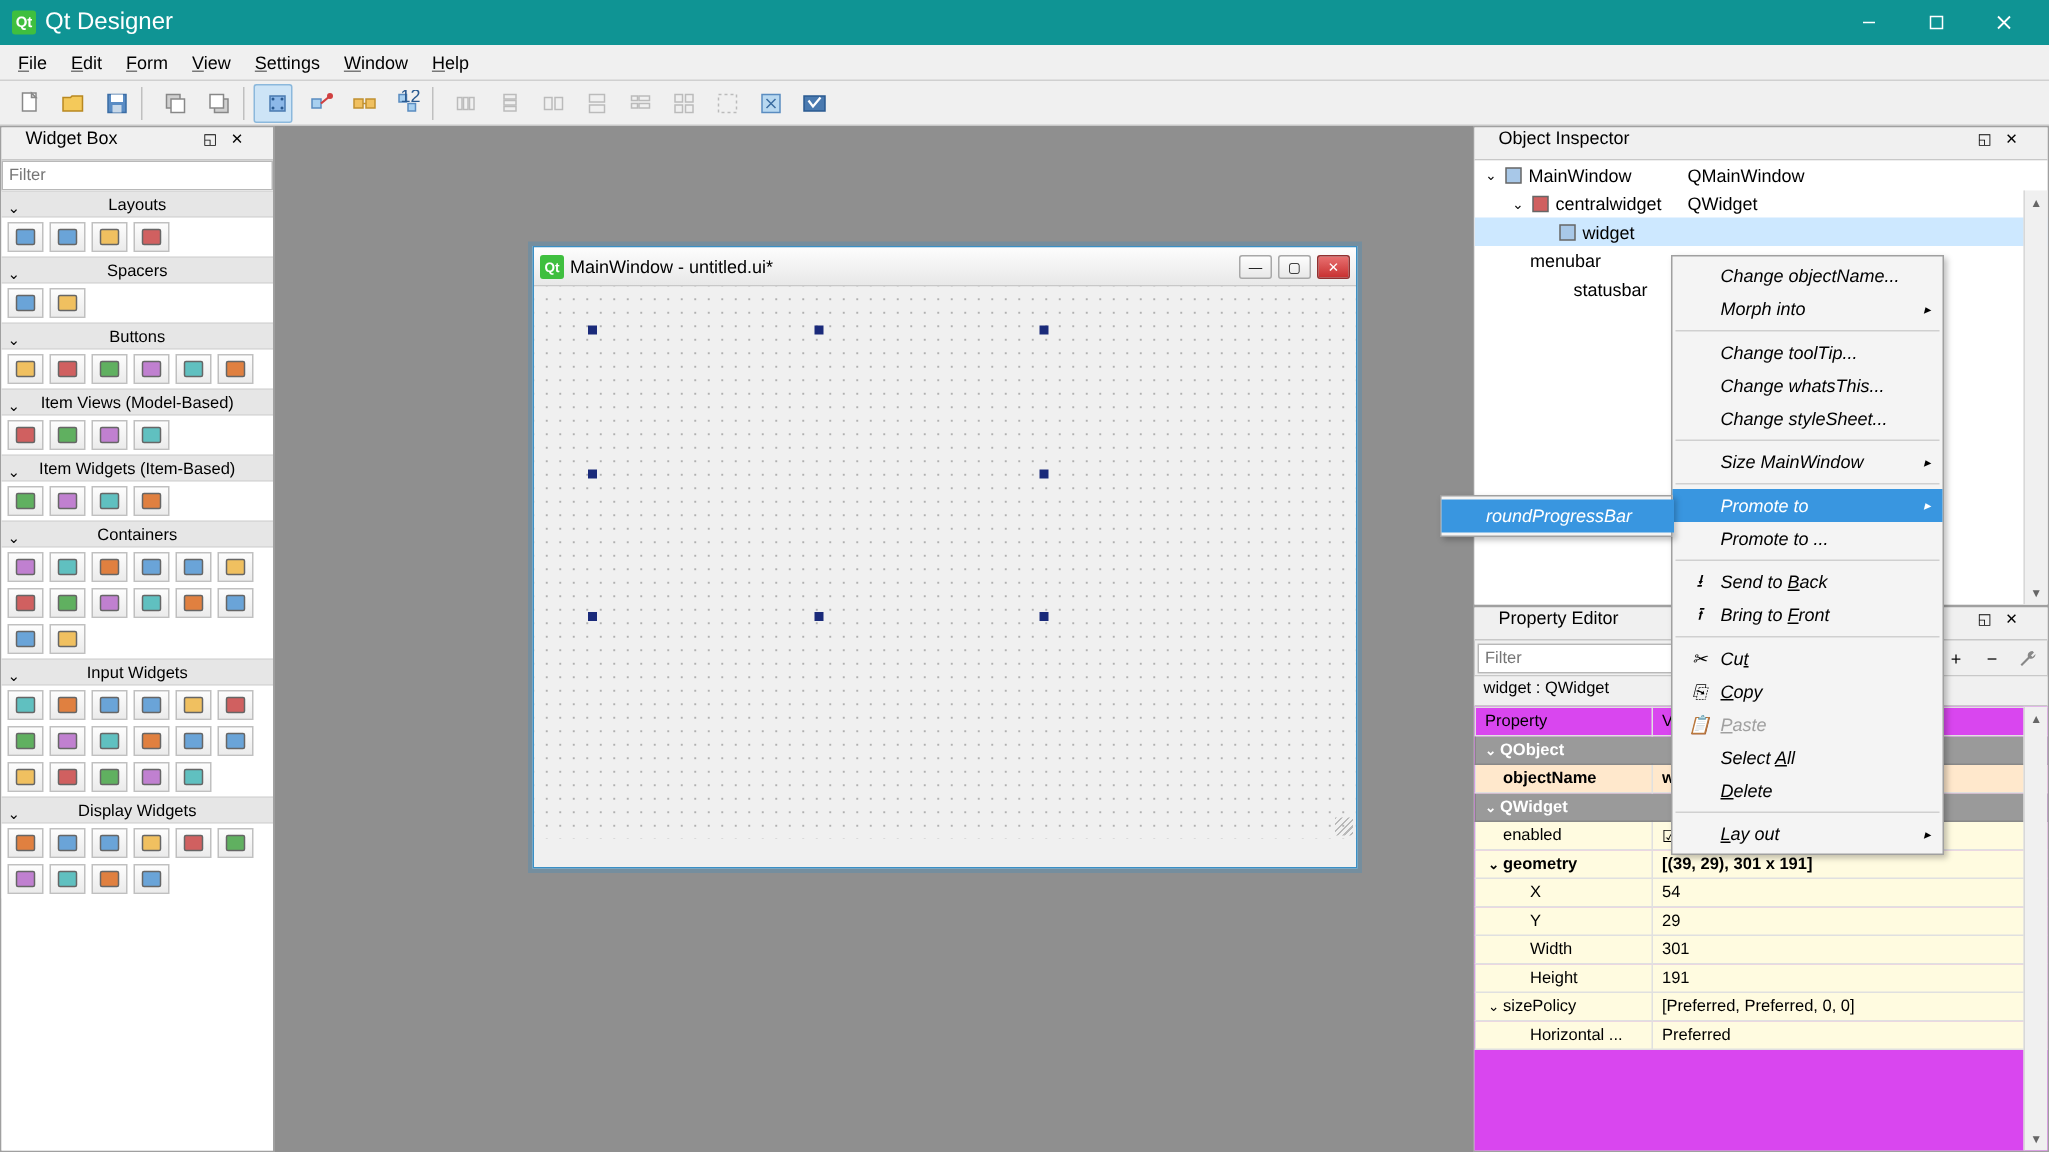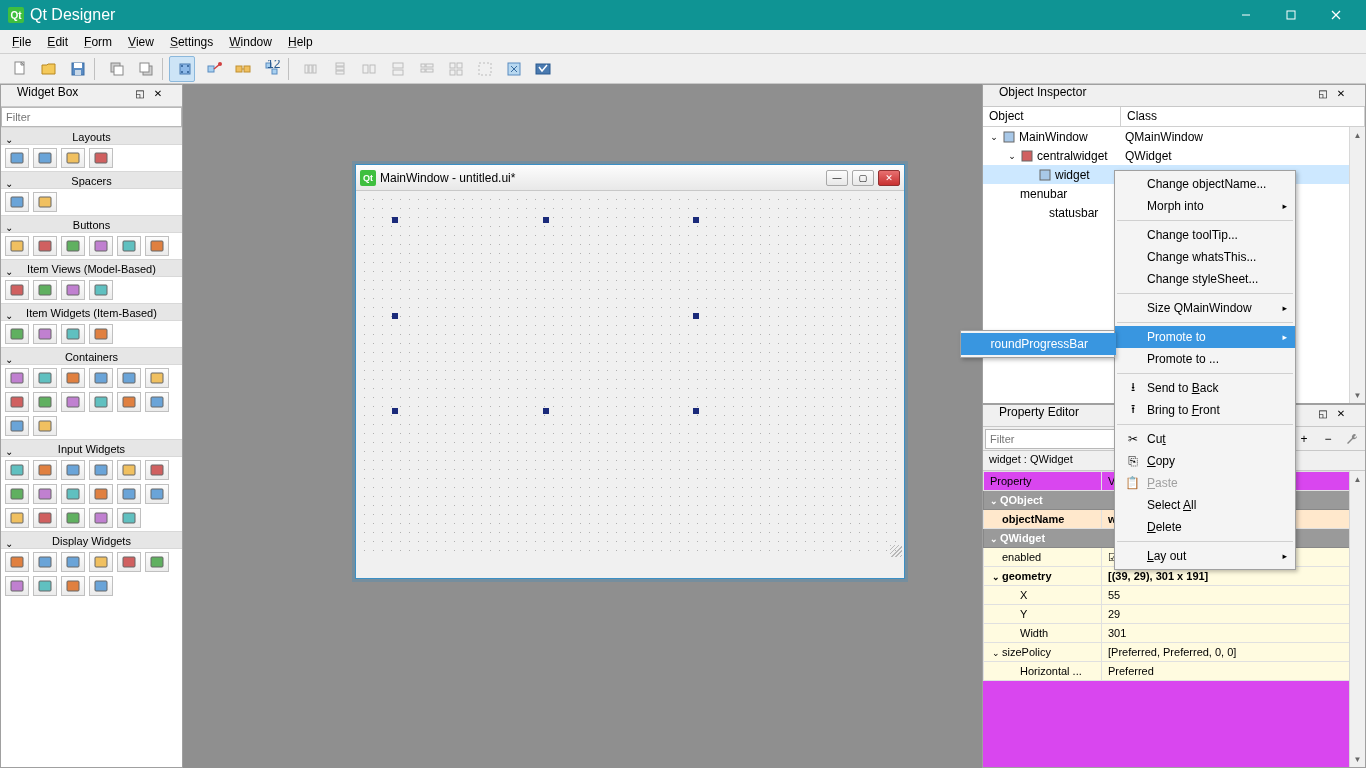--- a/index.html
+++ b/index.html
@@ -74,21 +74,21 @@
 .pe-table { width:100%; border-collapse:collapse;}
 .pe-table td { border:1px solid #e0e0e0; padding:1px 6px; height:19px; font-size:11px;}
 .pe-group { background:#9a9a9a; color:#fff; font-weight:bold;}
 .pe-group td { border-color:#888;}
 .pe-row-yellow td { background:#fffbe0;}
 .pe-row-orange td { background:#ffe8cc;}
 .pe-bold { font-weight:bold;}
 .pe-exp { display:inline-block; width:10px; font-size:9px;}
 
 
-.ctxmenu { position:absolute; background:#f4f4f4; border:1px solid #a0a0a0; box-shadow:2px 2px 4px rgba(0,0,0,.25); z-index:100; padding:2px 0;}
+.ctxmenu { position:absolute; background:#f4f4f4; border:1px solid #a0a0a0; box-shadow:2px 2px 4px rgba(0,0,0,.25); z-index:100; padding:2px 0;font-style:italic;}
 .ctxmenu .item { display:flex; align-items:center; height:22px; padding:0 28px 0 8px; position:relative;}
 .ctxmenu .item.highlight { background:#3996e0; color:#fff;}
 .ctxmenu .item.disabled { color:#a0a0a0;}
 .ctxmenu .item .iconcol { width:20px; display:flex; align-items:center; justify-content:center;}
 .ctxmenu .item .label { flex:1; padding-left:4px;}
 .ctxmenu .item .arrow { position:absolute; right:8px; font-size:9px;}
 .ctxmenu .sep { height:1px; background:#d0d0d0; margin:3px 2px;}
 .submenu-item { width:155px;}
 
 .pe-toolbar { display:flex; align-items:center; height:24px; gap:2px; padding:0 2px; border-bottom:1px solid #c8c8c8;}
@@ -628,24 +628,20 @@
 
   <div class="rightcol">
 
     <div class="panel objinspector">
       <div class="panel-title">
         <div class="text">Object Inspector</div>
         <div class="pbtn">◱</div>
         <div class="pbtn">✕</div>
       </div>
       <div class="oi-body">
-        <div class="oi-header">
-          <div style="width:138px;">Object</div>
-          <div style="flex:1;">Class</div>
-        </div>
         <div id="oi-rows">
             <div class="oi-row">
               <div class="oi-cell" style="width: 138px; padding-left: 6px;">
                 <span class="exp">⌄</span>
                 <span class="oi-icon">
                   <svg width="12" height="12">
                     <rect x="1" y="1" width="10" height="10" fill="#a8c8e8" stroke="#666"></rect>
                   </svg>
                 </span>
                 <span>MainWindow</span>
@@ -738,29 +734,33 @@
               <tr class="pe-row-yellow">
                 <td style="padding-left:8px;" class=""><span class="pe-exp"></span>enabled</td>
                 <td class="">☑</td>
               </tr>
               <tr class="pe-row-yellow">
                 <td style="padding-left:8px;" class="pe-bold"><span class="pe-exp">⌄</span>geometry</td>
                 <td class="pe-bold">[(39, 29), 301 x 191]</td>
               </tr>
               <tr class="pe-row-yellow">
                 <td style="padding-left:26px;" class=""><span class="pe-exp"></span>X</td>
-                <td class="">55</td>
+                <td class="">54</td>
               </tr>
               <tr class="pe-row-yellow">
                 <td style="padding-left:26px;" class=""><span class="pe-exp"></span>Y</td>
                 <td class="">29</td>
               </tr>
               <tr class="pe-row-yellow">
                 <td style="padding-left:26px;" class=""><span class="pe-exp"></span>Width</td>
                 <td class="">301</td>
+              </tr>
+              <tr class="pe-row-yellow">
+                <td style="padding-left:26px;" class=""><span class="pe-exp"></span>Height</td>
+                <td class="">191</td>
               </tr>
               <tr class="pe-row-yellow">
                 <td style="padding-left:8px;" class=""><span class="pe-exp">⌄</span>sizePolicy</td>
                 <td class="">[Preferred, Preferred, 0, 0]</td>
               </tr>
               <tr class="pe-row-yellow">
                 <td style="padding-left:26px;" class=""><span class="pe-exp"></span>Horizontal ...</td>
                 <td class="">Preferred</td>
               </tr>
             </tbody>
@@ -793,21 +793,21 @@
       <span class="iconcol"></span>
       <span class="label">Change whatsThis...</span>
     </div>
     <div class="item">
       <span class="iconcol"></span>
       <span class="label">Change styleSheet...</span>
     </div>
     <div class="sep"></div>
     <div class="item">
       <span class="iconcol"></span>
-      <span class="label">Size QMainWindow</span>
+      <span class="label">Size MainWindow</span>
       <span class="arrow">▸</span>
     </div>
     <div class="sep"></div>
     <div class="item highlight">
       <span class="iconcol"></span>
       <span class="label">Promote to</span>
       <span class="arrow">▸</span>
     </div>
     <div class="item">
       <span class="iconcol"></span>

